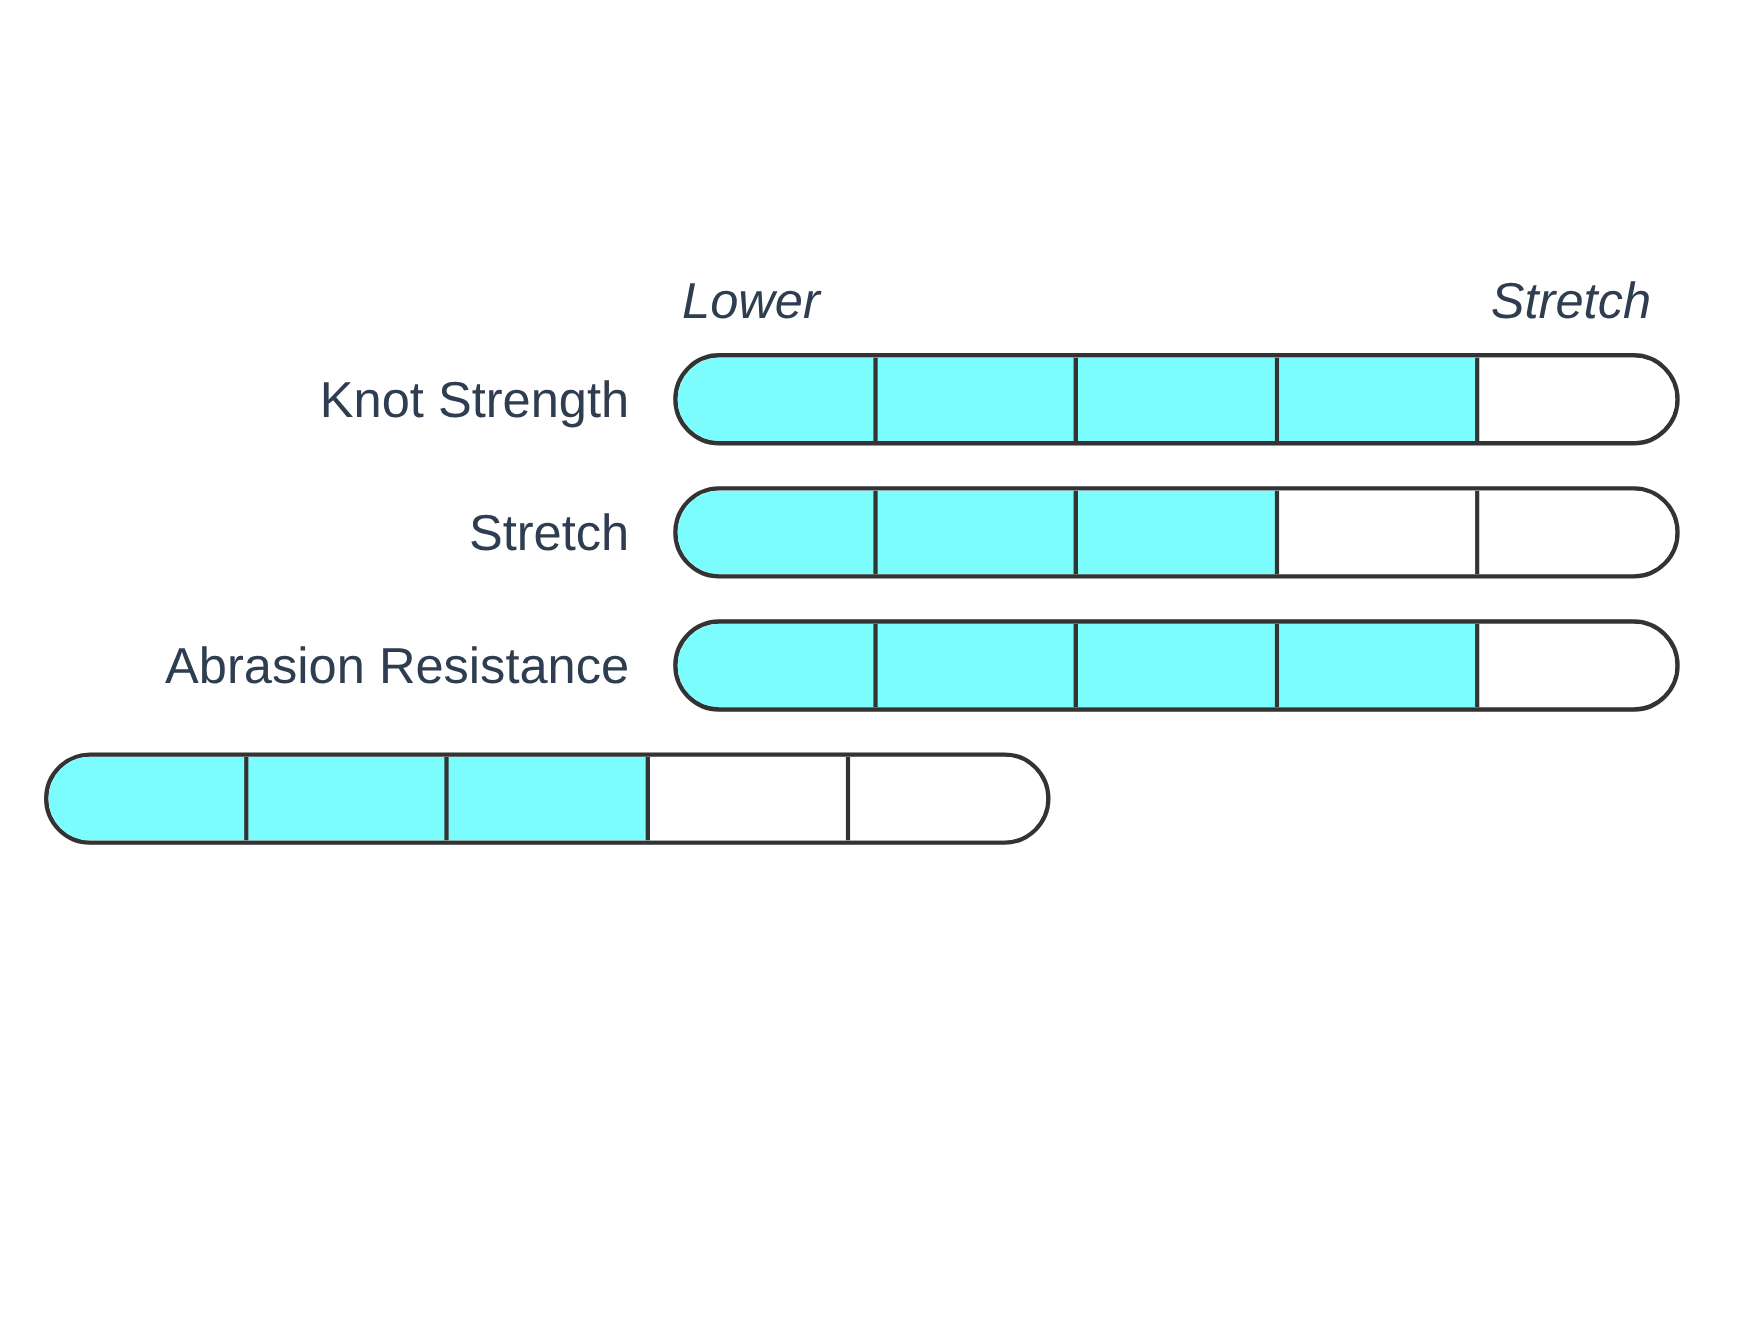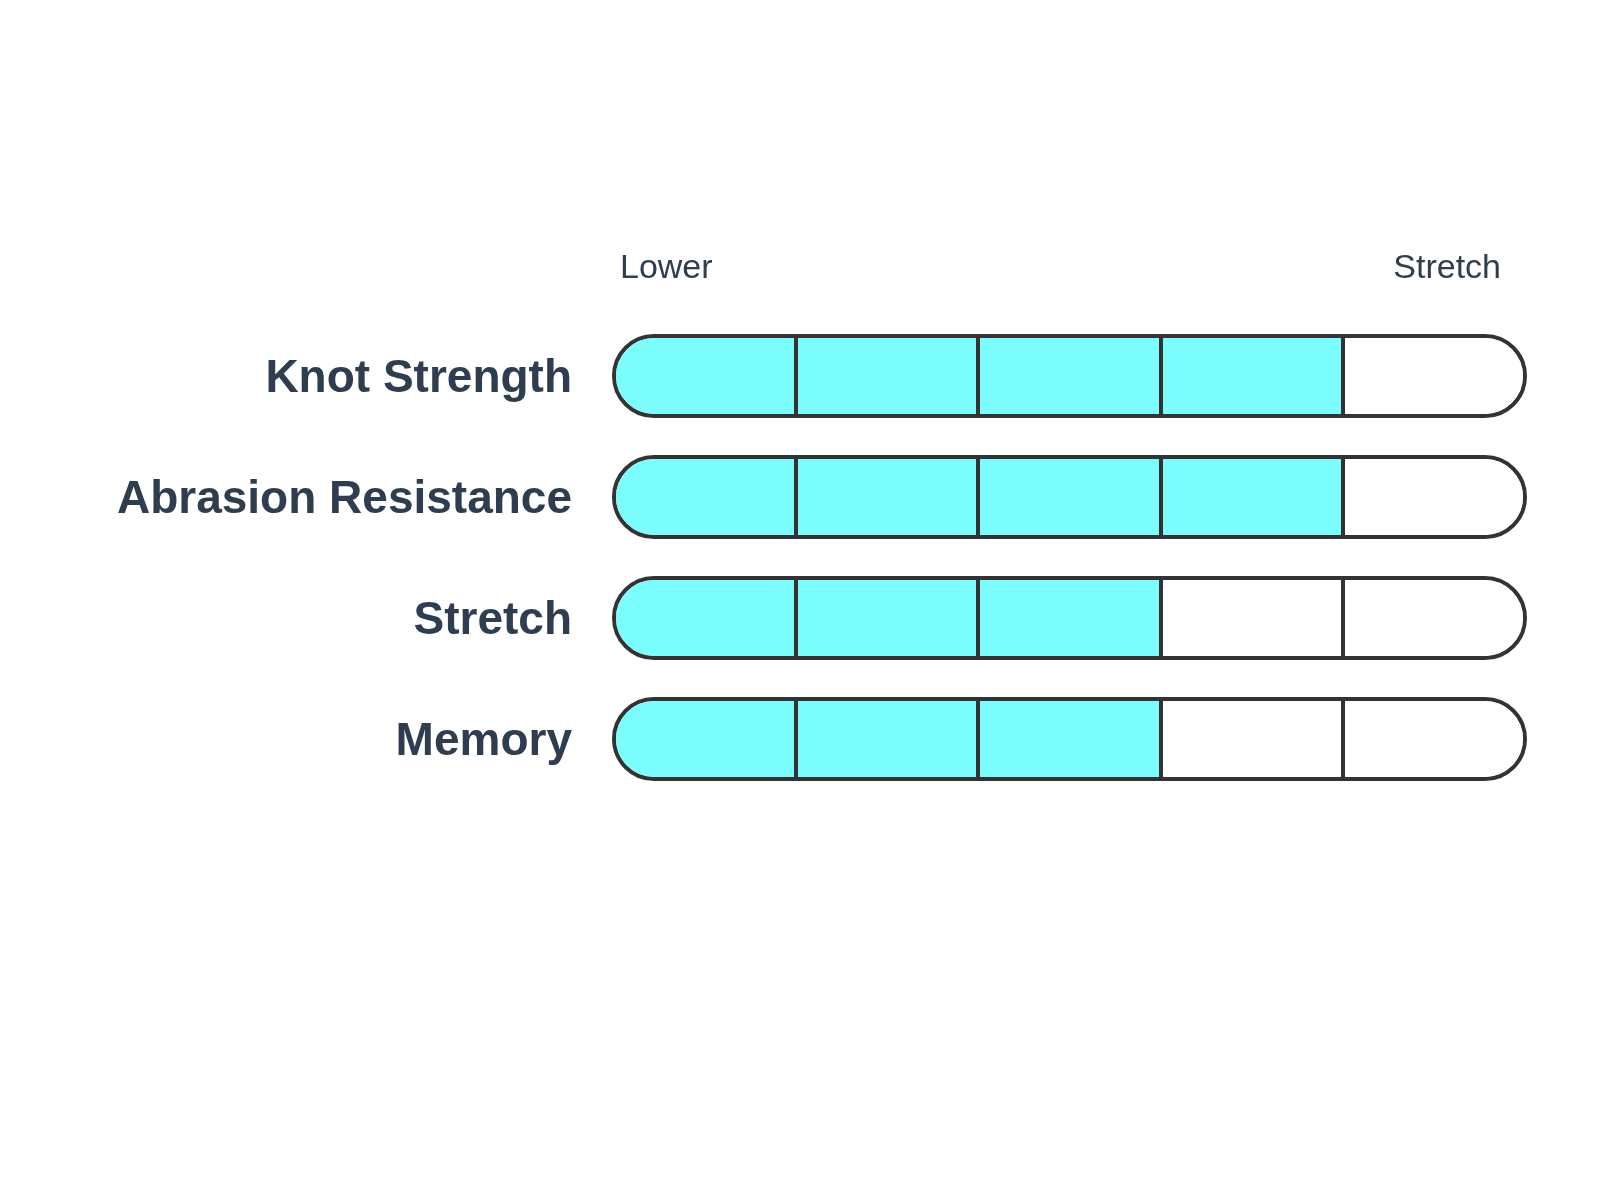--- a/index.html
+++ b/index.html
@@ -22,35 +22,36 @@
     left: 0;
     width: 1600px;
   }
   .scale-header {
     display: flex;
     justify-content: space-between;
     margin-left: 612px;
     width: 915px;
     box-sizing: border-box;
     padding: 0 26px 0 8px;
-    font-size: 34px;
+    font-size: 46px;
     line-height: 1.2;
     color: var(--text);
-    margin-bottom: 47px;
+    margin-bottom: 20px;
+    font-style: italic;
   }
   .row {
     display: flex;
     align-items: center;
     margin-bottom: 37px;
   }
   .row-label {
     flex: 0 0 572px;
     text-align: right;
     font-size: 46px;
-    font-weight: bold;
+    font-weight: normal;
     color: var(--text);
     white-space: nowrap;
   }
   .bar {
     margin-left: 40px;
     width: 915px;
     height: 84px;
     box-sizing: border-box;
     border: 4px solid var(--outline);
     border-radius: 42px;
@@ -80,43 +81,42 @@
     <div class="bar">
         <div class="seg filled"></div>
         <div class="seg filled"></div>
         <div class="seg filled"></div>
         <div class="seg filled"></div>
         <div class="seg"></div>
       </div>
   </div>
 
   <div class="row">
+    <div class="row-label">Stretch</div>
+    <div class="bar">
+        <div class="seg filled"></div>
+        <div class="seg filled"></div>
+        <div class="seg filled"></div>
+        <div class="seg"></div>
+        <div class="seg"></div>
+      </div>
+  </div>
+
+  <div class="row">
     <div class="row-label">Abrasion Resistance</div>
     <div class="bar">
         <div class="seg filled"></div>
         <div class="seg filled"></div>
         <div class="seg filled"></div>
         <div class="seg filled"></div>
         <div class="seg"></div>
       </div>
   </div>
 
   <div class="row">
-    <div class="row-label">Stretch</div>
-    <div class="bar">
-        <div class="seg filled"></div>
-        <div class="seg filled"></div>
-        <div class="seg filled"></div>
-        <div class="seg"></div>
-        <div class="seg"></div>
-      </div>
-  </div>
-
-  <div class="row">
-    <div class="row-label">Memory</div>
     <div class="bar">
         <div class="seg filled"></div>
         <div class="seg filled"></div>
         <div class="seg filled"></div>
         <div class="seg"></div>
         <div class="seg"></div>
       </div>
   </div>
 
 </div>

